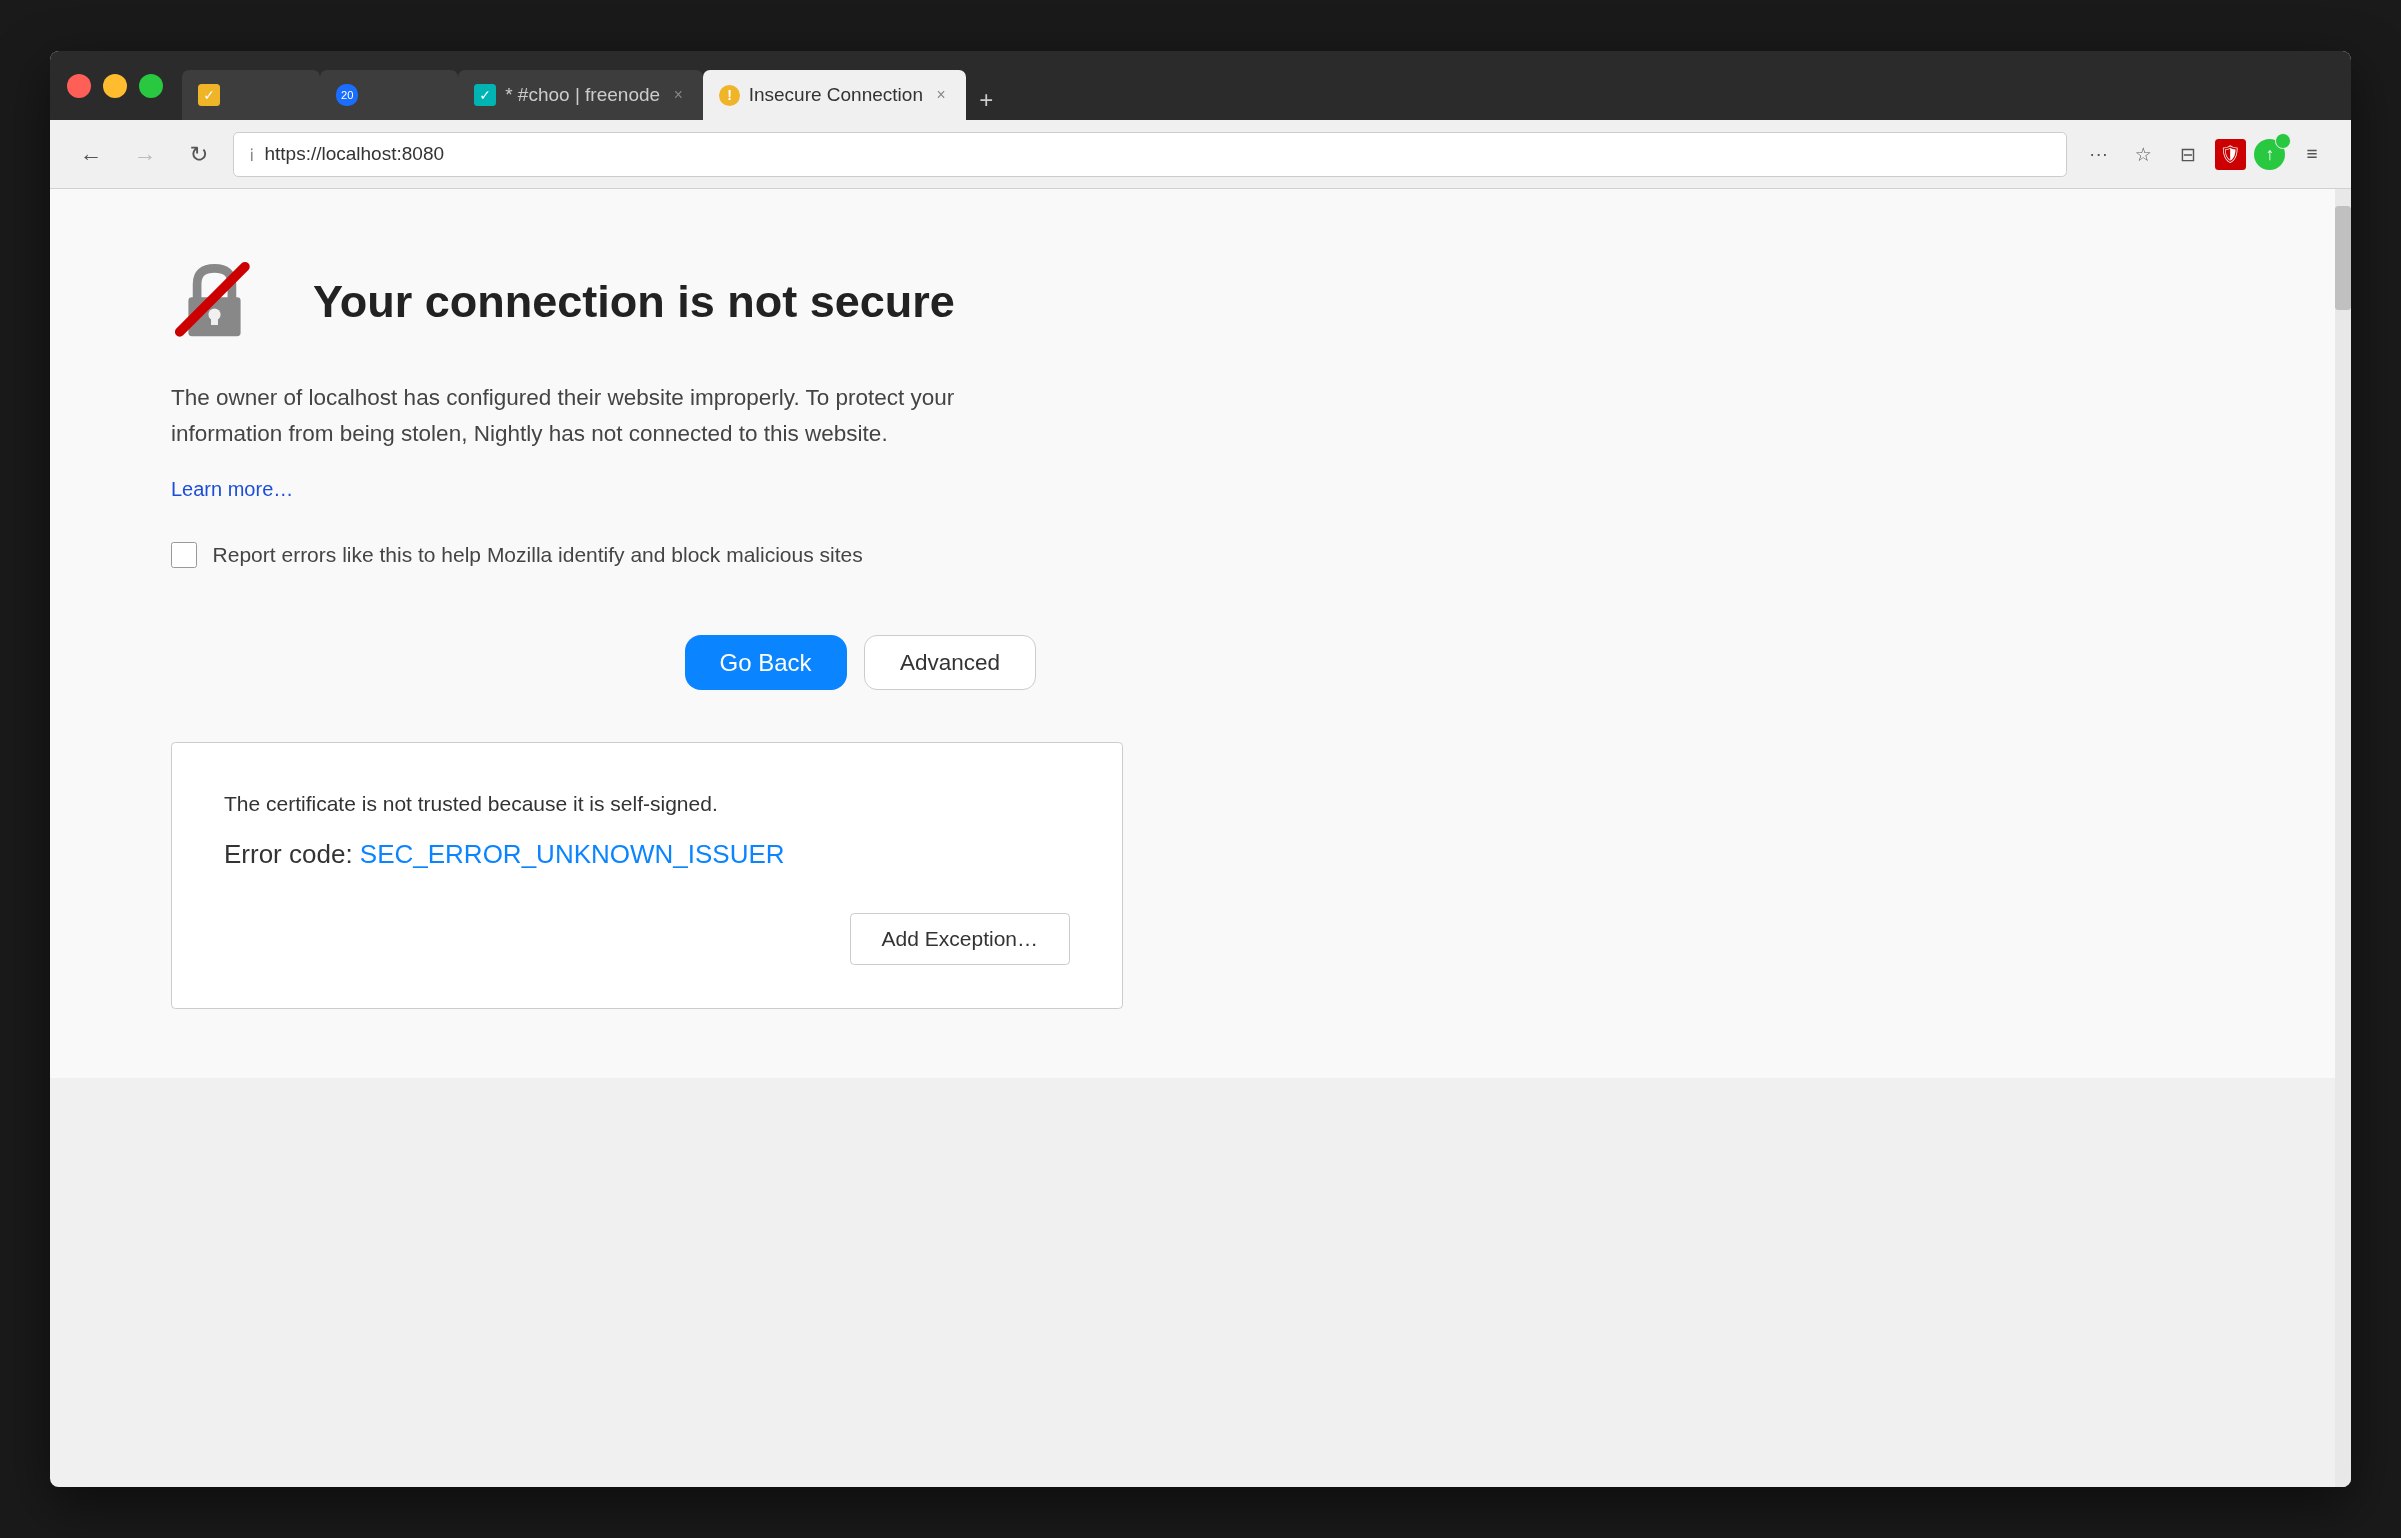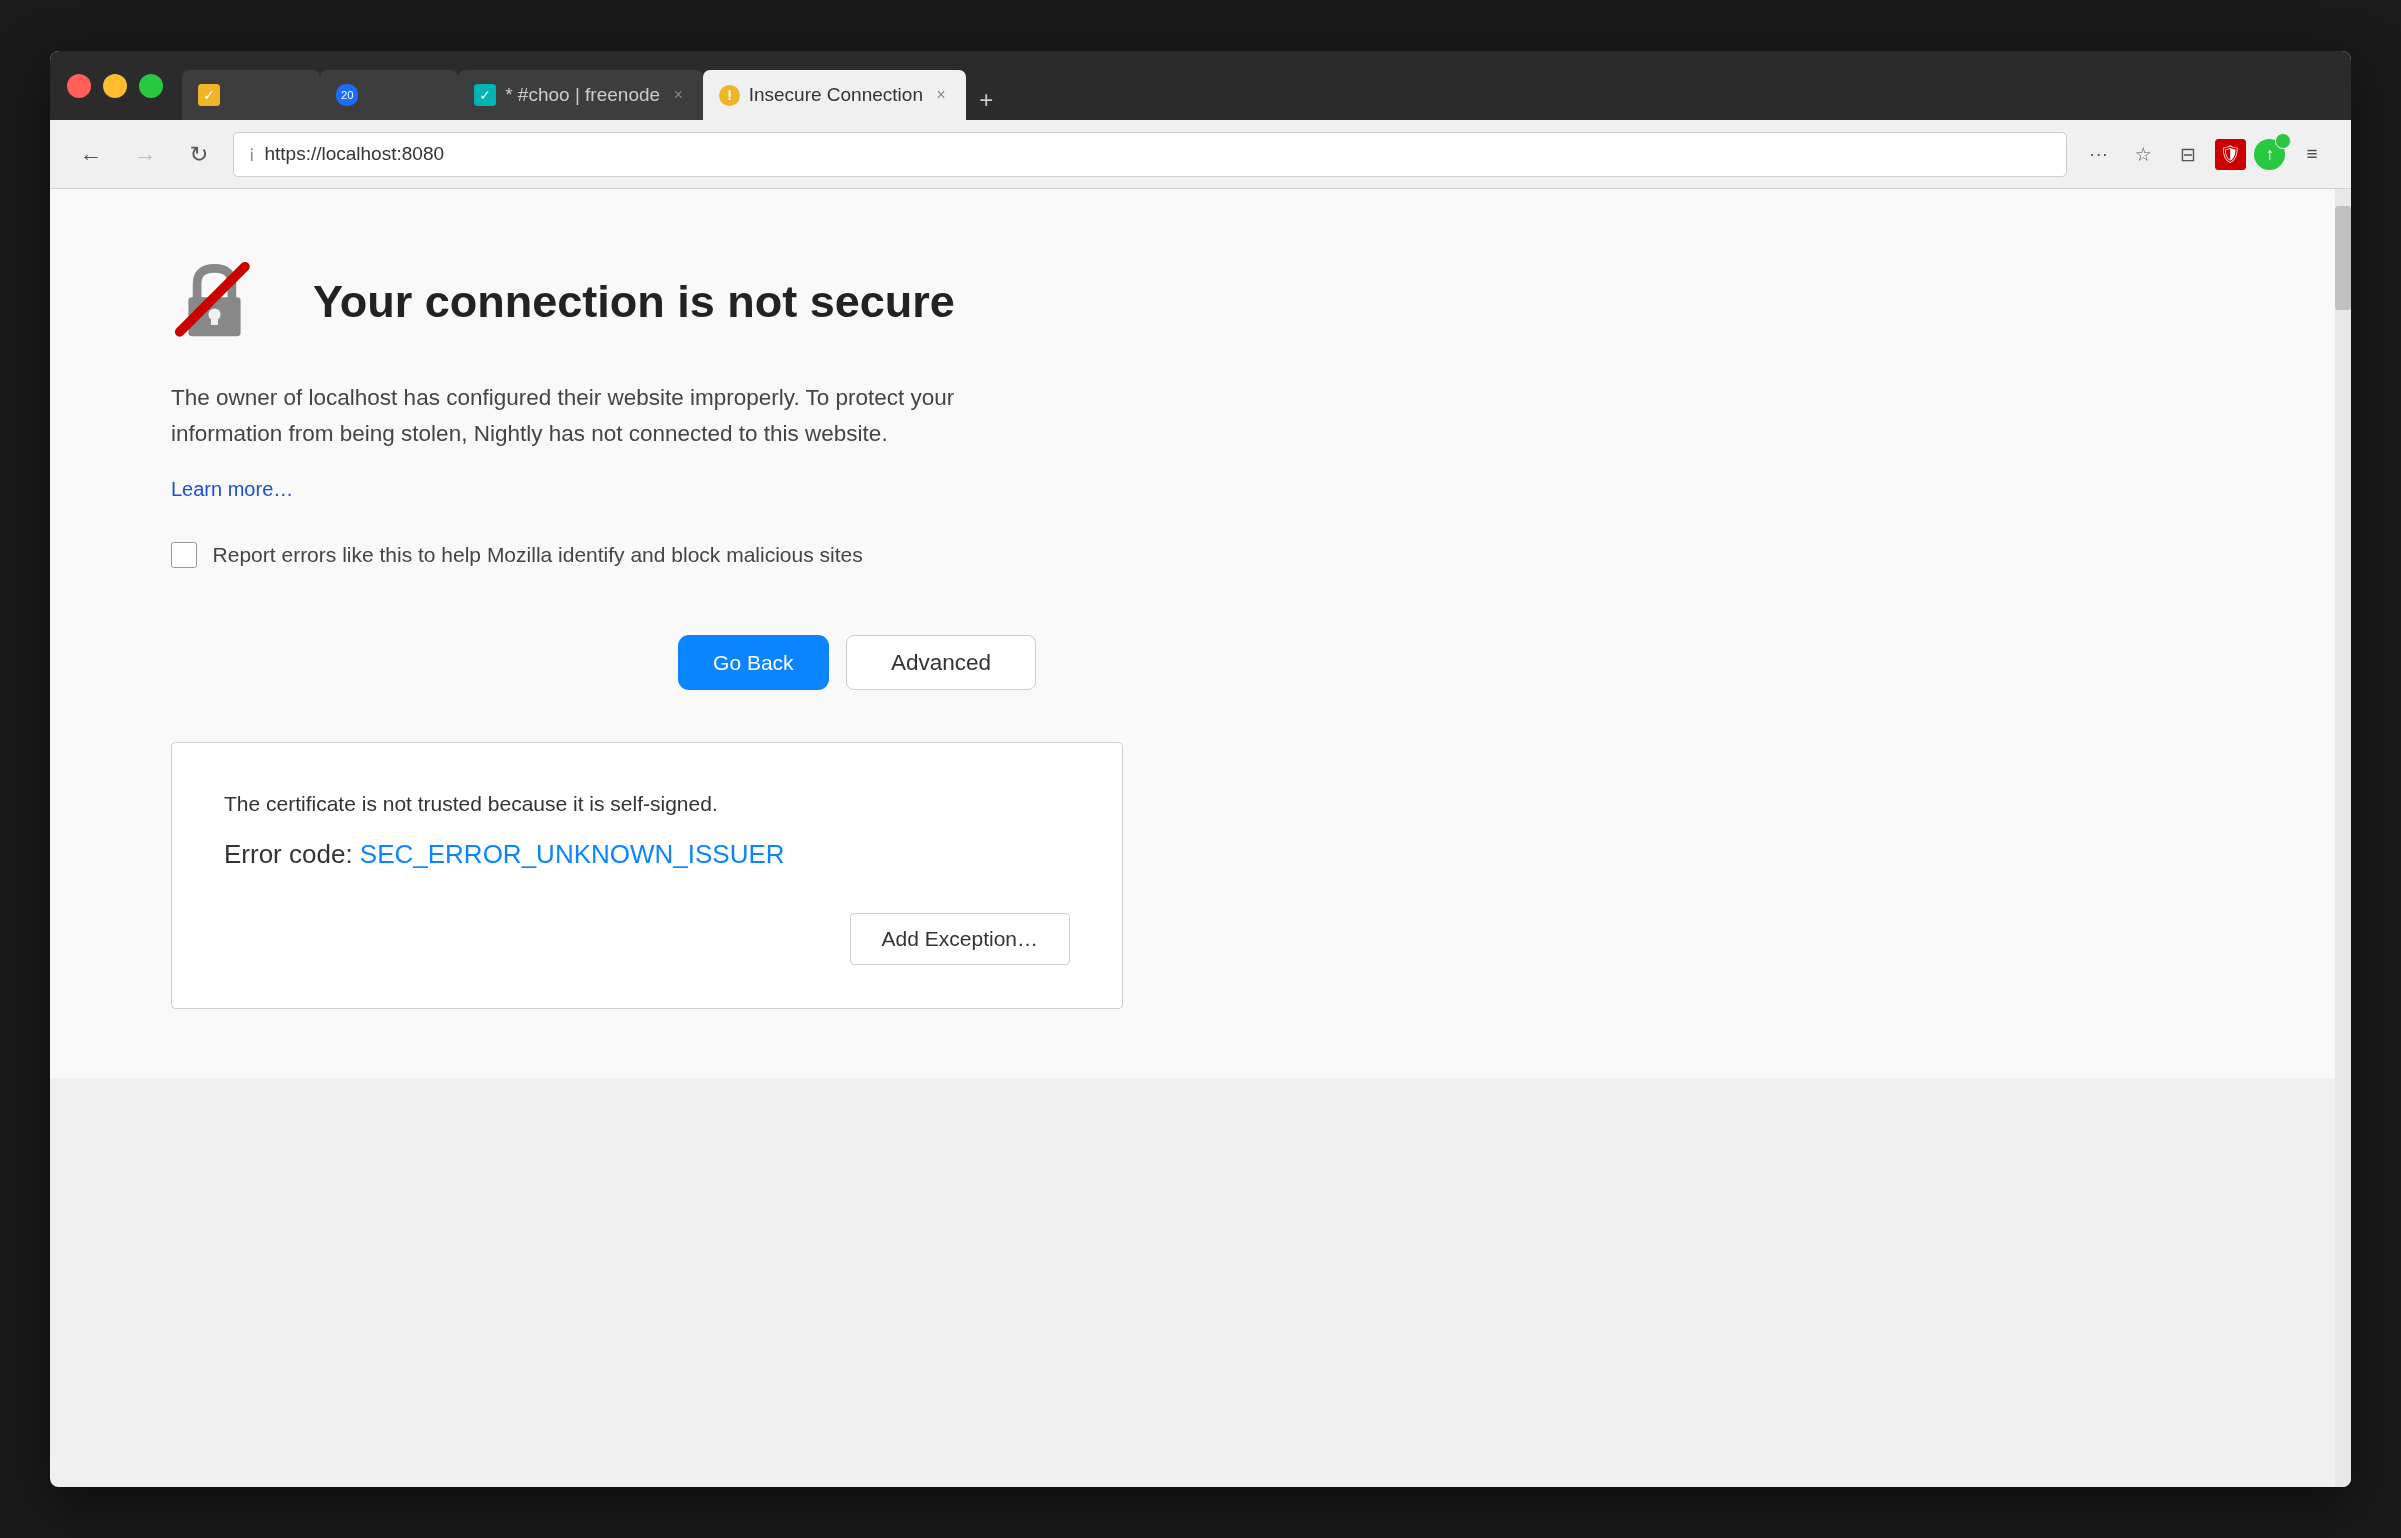--- a/index.html
+++ b/index.html
@@ -284,32 +284,32 @@
       justify-content: flex-end;
       max-width: 865px;
     }
 
     .btn-go-back {
       background: #0a84ff;
       color: white;
       border: none;
       padding: 0 35px;
       height: 55px;
-      border-radius: 11px;
-      font-size: 21px;
+      border-radius: 16px;
+      font-size: 24px;
       cursor: pointer;
     }
 
     .btn-advanced {
       background: white;
       color: #333;
       border: 0.9px solid #ccc;
-      padding: 0 44px;
+      padding: 0 35px;
       height: 55px;
-      border-radius: 8px;
+      border-radius: 13px;
       font-size: 22.5px;
       cursor: pointer;
     }
 
     .error-detail-box {
       border: 0.9px solid #ccc;
       background: white;
       border-radius: 4.3px;
       padding: 43px 52px;
       max-width: 952px;

